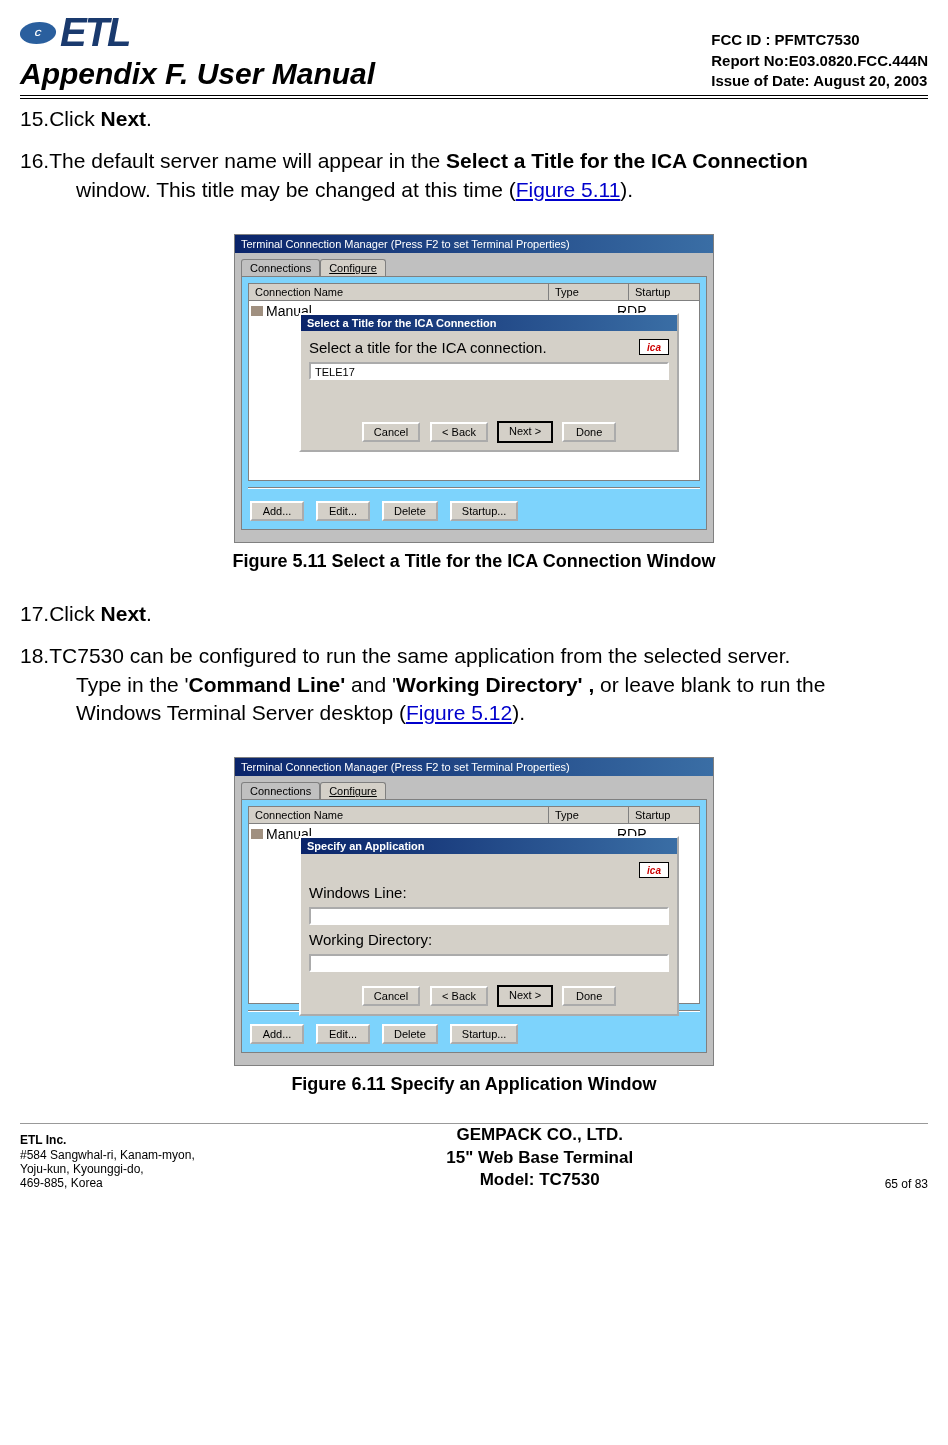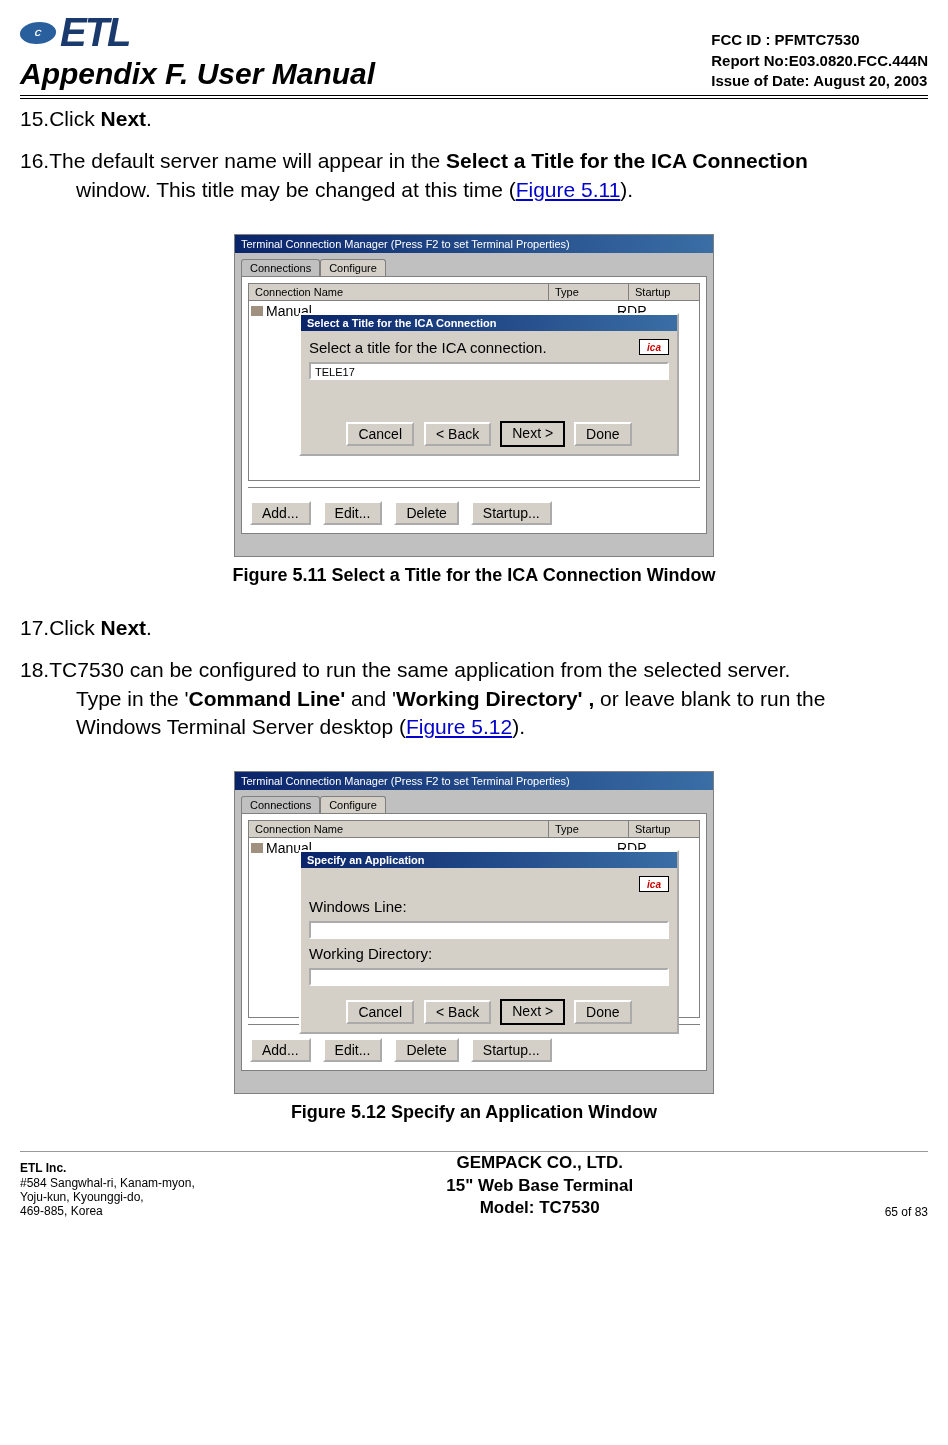--- a/index.html
+++ b/index.html
@@ -14,41 +14,41 @@
     .header-meta { font-size: 15px; font-weight: bold; line-height: 1.35; }
     .body-text { font-size: 21px; line-height: 1.35; margin: 6px 0 14px 28px; text-indent: -28px; }
     .body-text-inner { margin-left: 28px; }
     .link { color: #0000cc; text-decoration: underline; }
     .bold { font-weight: bold; }
     .caption { text-align: center; font-weight: bold; font-size: 18px; margin: 8px 0 28px; }
     .screenshot { margin: 30px auto 4px; width: 480px; background: #c0c0c0; border: 1px solid #808080; display: block; font-family: Tahoma, sans-serif; font-size: 11px; }
     .titlebar { background: linear-gradient(to right, #0a246a, #3a6ea5); color: #fff; padding: 3px 6px; font-size: 11px; }
     .tabs-row { display: flex; padding: 6px 6px 0; gap: 0; }
     .tab { background: #c0c0c0; border: 1px solid #808080; border-bottom: none; padding: 2px 8px; font-size: 11px; border-radius: 3px 3px 0 0; }
-    .tab.active { background: #d4d0c8; position: relative; z-index: 2; }
-    .tab-panel { background: #ffffff; border: 1px solid #808080; margin: 0 6px 22px; padding: 6px; }
+    .tab.active { background: #d4d0c8; position: relative; z-index: 2; text-decoration: underline; }
+    .tab-panel { background: #7dd3fc; border: 1px solid #808080; margin: 0 6px 12px; padding: 6px; }
     .list-head { display: flex; background: #d4d0c8; border: 1px solid #808080; }
     .lh { padding: 2px 6px; border-right: 1px solid #808080; font-size: 11px; }
     .lh1 { flex: 1; }
     .lh2 { width: 80px; }
     .lh3 { width: 70px; border-right: none; }
     .list-body { background: #fff; border: 1px solid #808080; border-top: none; height: 180px; padding: 2px; position: relative; }
     .list-row { display: flex; font-size: 14px; }
     .lr1 { flex: 1; display: flex; align-items: center; gap: 3px; }
     .lr-ico { width: 12px; height: 10px; background: #a09080; }
     .lr2 { width: 80px; }
     .dialog { position: absolute; top: 12px; left: 50px; right: 20px; background: #d4d0c8; border: 2px outset #fff; }
     .dlg-title { background: linear-gradient(to right, #0a246a, #3a6ea5); color: #fff; padding: 2px 6px; font-size: 11px; font-weight: bold; }
     .dlg-body { padding: 8px; display: flex; flex-direction: column; gap: 6px; }
     .dlg-row { display: flex; justify-content: space-between; align-items: flex-start; }
     .ica-logo { width: 30px; height: 16px; background: #fff; border: 1px solid #000; font-size: 10px; font-style: italic; font-weight: bold; color: #c00; display: flex; align-items: center; justify-content: center; }
     .dlg-input { background: #fff; border: 2px inset #fff; padding: 2px 4px; font-size: 11px; height: 18px; }
     .dlg-label { font-size: 15px; }
     .dlg-btns { display: flex; justify-content: center; gap: 10px; margin-top: 8px; }
-    .btn { background: #d4d0c8; border: 2px outset #fff; padding: 2px 10px; font-size: 14px; min-width: 54px; text-align: center; }
+    .btn { background: #d4d0c8; border: 2px outset #fff; padding: 2px 10px; font-size: 11px; min-width: 54px; text-align: center; }
     .btn.def { border: 1px solid #000; outline: 1px solid #000; }
     .panel-btns { display: flex; gap: 12px; padding: 6px 2px 2px; }
     hr.sep { border: none; border-top: 1px solid #808080; border-bottom: 1px solid #fff; margin: 6px 0; }
     .footer { display: flex; justify-content: space-between; align-items: flex-end; margin-top: 24px; border-top: 1px solid #999; }
     .footer-left { font-size: 12px; line-height: 1.2; }
     .footer-center { text-align: center; font-weight: bold; font-size: 17px; line-height: 1.3; }
     .footer-right { font-size: 12px; }
   </style>
 </head>
 <body>
@@ -182,21 +182,21 @@
       </div>
       <hr class="sep">
       <div class="panel-btns">
         <div class="btn">Add...</div>
         <div class="btn">Edit...</div>
         <div class="btn">Delete</div>
         <div class="btn">Startup...</div>
       </div>
     </div>
   </div>
-  <div class="caption">Figure 5.12    Specify an Application Window</div>
+  <div class="caption">Figure 6.11    Specify an Application Window</div>
 
   <div class="footer">
     <div class="footer-left">
       <div class="bold">ETL Inc.</div>
       <div>#584 Sangwhal-ri, Kanam-myon,</div>
       <div>Yoju-kun, Kyounggi-do,</div>
       <div>469-885, Korea</div>
     </div>
     <div class="footer-center">
       <div>GEMPACK CO., LTD.</div>

